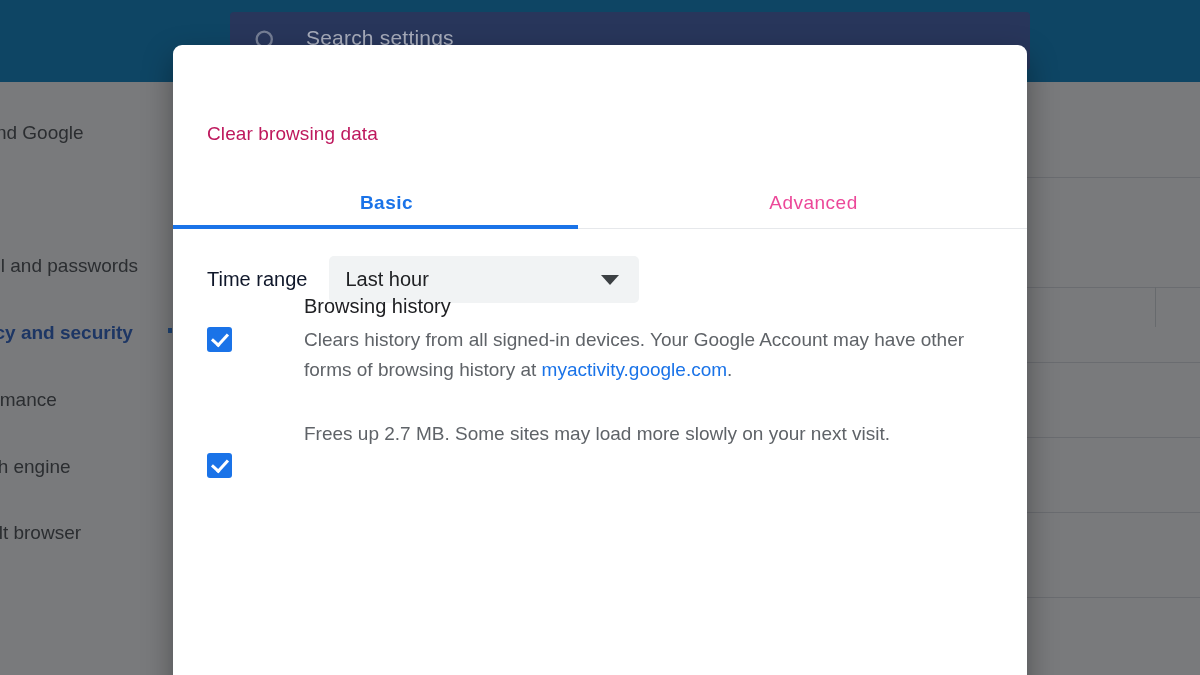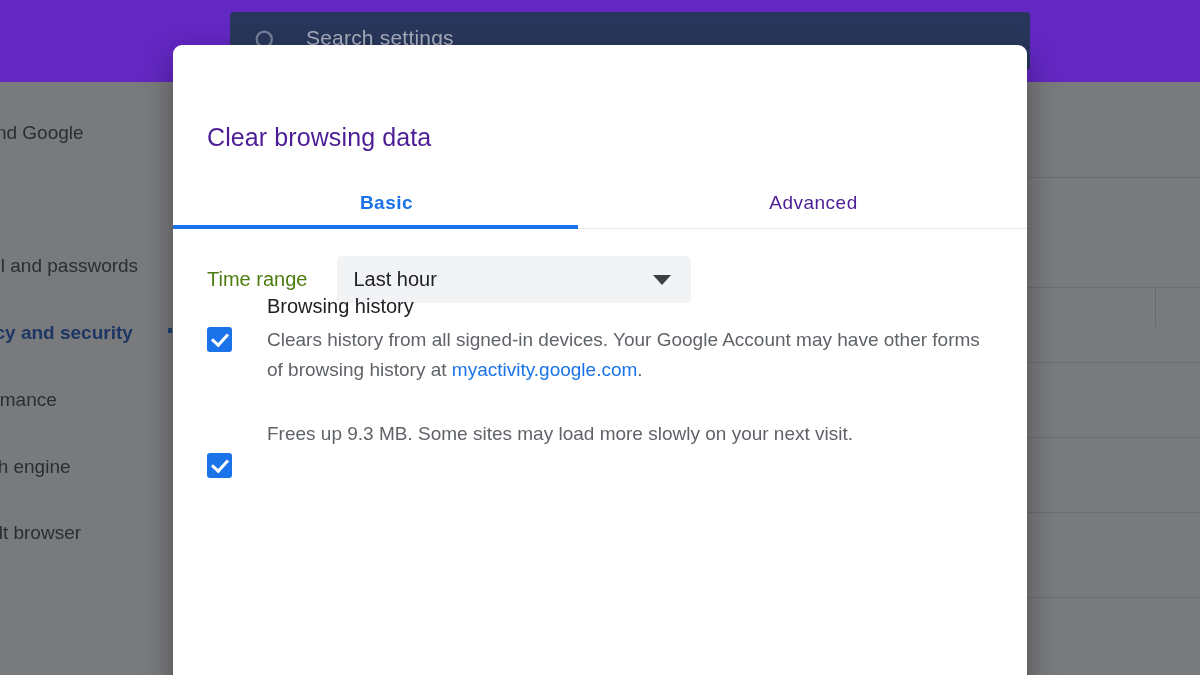--- a/index.html
+++ b/index.html
@@ -19,21 +19,21 @@
   #backdrop {
     position: absolute;
     inset: 0;
     background: #ffffff;
   }
   .bg-topbar {
     position: absolute;
     left: 0; top: 0;
     width: 1200px;
     height: 82px;
-    background: #6d28d9;
+    background: #0c4a6e;
   }
   .bg-searchbar {
     position: absolute;
     left: 230px;
     top: 12px;
     width: 800px;
     height: 58px;
     background: #2a3a63;
     border-radius: 4px;
   }
@@ -142,42 +142,42 @@
     background: #ffffff;
     border-radius: 9px;
     box-shadow: 0 12px 30px rgba(0,0,0,.35);
     overflow: hidden;
   }
 
   .dlg-title {
     position: absolute;
     left: 34px;
     top: 78px;
-    font-size: 25px;
-    color: #4c1d95;
+    font-size: 19px;
+    color: #be185d;
     letter-spacing: .1px;
   }
 
   
   .dlg-tabs {
     position: absolute;
     left: 0;
     top: 131px;
     width: 854px;
     height: 53px;
     display: flex;
   }
   .dlg-tab {
     flex: 1 1 50%;
     display: flex;
     align-items: center;
     justify-content: center;
     font-size: 19px;
     letter-spacing: .5px;
-    color: #4c1d95;
+    color: #ec4899;
     cursor: pointer;
     user-select: none;
   }
   .dlg-tab.active { color: #1a73e8; font-weight: bold; }
   .dlg-tabs-underline {
     position: absolute;
     left: 0;
     top: 183px;
     width: 854px;
     height: 1px;
@@ -195,27 +195,27 @@
   
   .timerange-row {
     position: absolute;
     left: 34px;
     top: 166px;
     display: flex;
     align-items: center;
   }
   .timerange-label {
     font-size: 20px;
-    color: #4d7c0f;
-    margin-right: 30px;
+    color: #0f172a;
+    margin-right: 22px;
     white-space: nowrap;
   }
   .timerange-select {
     position: relative;
-    width: 354px;
+    width: 310px;
     height: 47px;
     background: #f1f3f4;
     border-radius: 5px;
     display: flex;
     align-items: center;
     cursor: pointer;
   }
   .timerange-value {
     font-size: 20px;
     color: #202124;
@@ -237,20 +237,21 @@
     position: absolute;
     left: 34px;
     top: 248px;
     width: 790px;
   }
   .opt-row {
     position: relative;
     display: flex;
     align-items: flex-start;
     margin-bottom: 34px;
+    gap: 37px;
   }
   .opt-check-wrap {
     width: 60px;
     flex: 0 0 60px;
     display: flex;
     justify-content: flex-start;
   }
   .opt-check {
     width: 25px;
     height: 25px;
@@ -369,19 +370,19 @@
       </div>
     </div>
 
 
     <div class="opt-row row-3">
       <div class="opt-check-wrap">
         <div class="opt-check"></div>
       </div>
       <div class="opt-texts">
         <div class="opt-desc">
-          <span>Frees up 9.3 MB. Some sites may load more slowly on your next visit.</span>
+          <span>Frees up 2.7 MB. Some sites may load more slowly on your next visit.</span>
         </div>
       </div>
     </div>
 
   </div>
 </div>
 
 </body></html>

